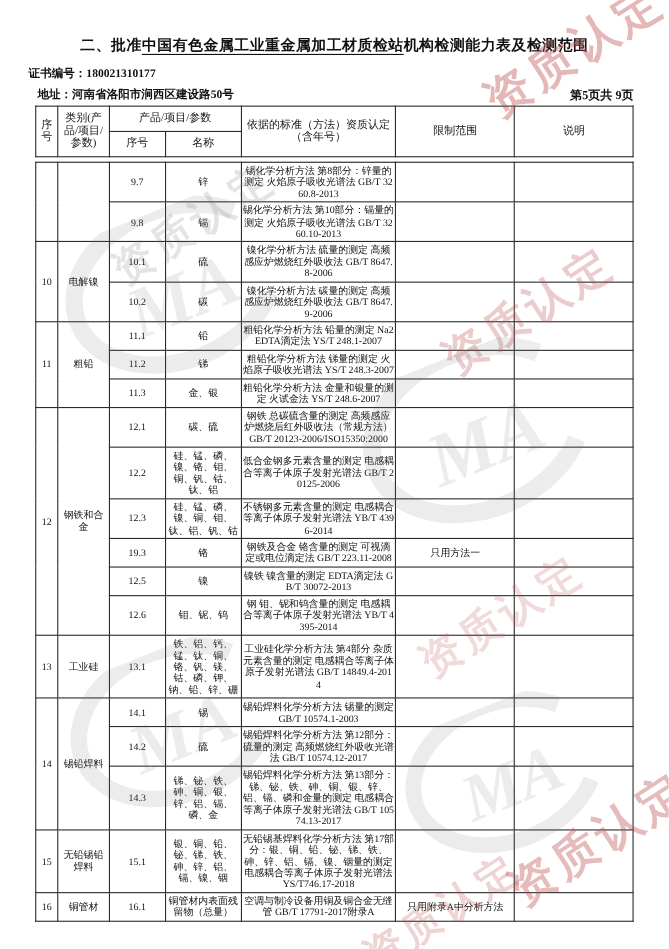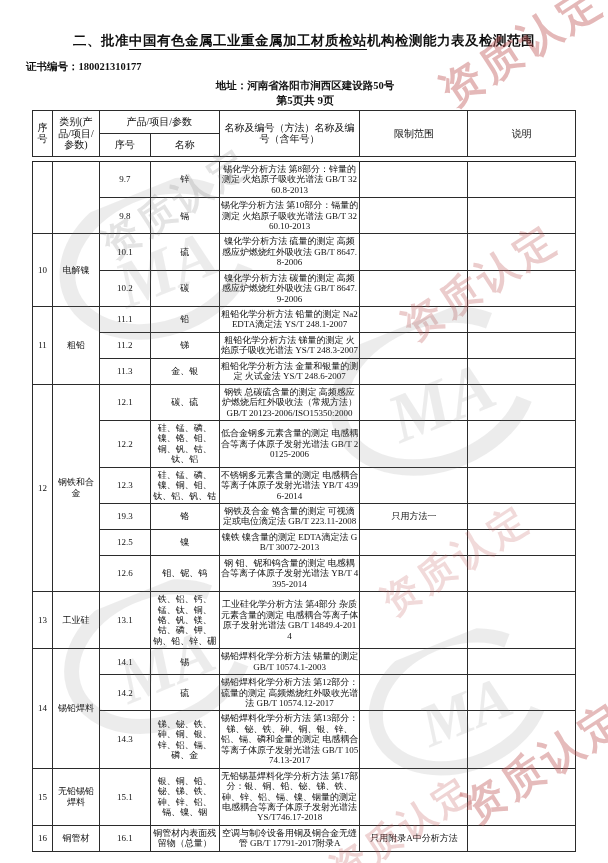--- a/index.html
+++ b/index.html
@@ -22,23 +22,22 @@
   }
   .doc-title .underlined { border-bottom:1.2px solid #111; padding-bottom:1px; }
   .meta-cert {
     margin:10px 0 0 26px;
     font-size:10.5px;
     font-weight:bold;
   }
   .meta-row {
     display:flex;
     justify-content:space-between;
-    align-items:center;
+    align-items:flex-start;
     margin:5px 32px 2px 34px;
-    flex-direction:column;
   }
   .meta-addr { font-size:10.5px; font-weight:bold; }
   .meta-page { font-size:11px; font-weight:bold; }
   .tables-wrap { margin:2px 32px 16px 32px; position:relative; z-index:1; }
   table.cap-table {
     border-collapse:collapse;
     width:100%;
     table-layout:fixed;
     font-size:9px;
   }
@@ -111,21 +110,21 @@
         <col style="width:12.7%">
           <col style="width:25.9%">
           <col style="width:19.9%">
           <col style="width:19.8%">
       </colgroup>
       <tbody>
           <tr>
         <th rowspan="2">序号</th>
         <th rowspan="2">类别(产品/项目/参数)</th>
         <th colspan="2">产品/项目/参数</th>
-        <th rowspan="2">名称及编号（方法）名称及编号（含年号）</th>
+        <th rowspan="2">依据的标准（方法）资质认定（含年号）</th>
         <th rowspan="2">限制范围</th>
         <th rowspan="2">说明</th>
       </tr>
       <tr>
         <th>序号</th>
         <th>名称</th>
       </tr>
     </tbody>
       </table>
 

